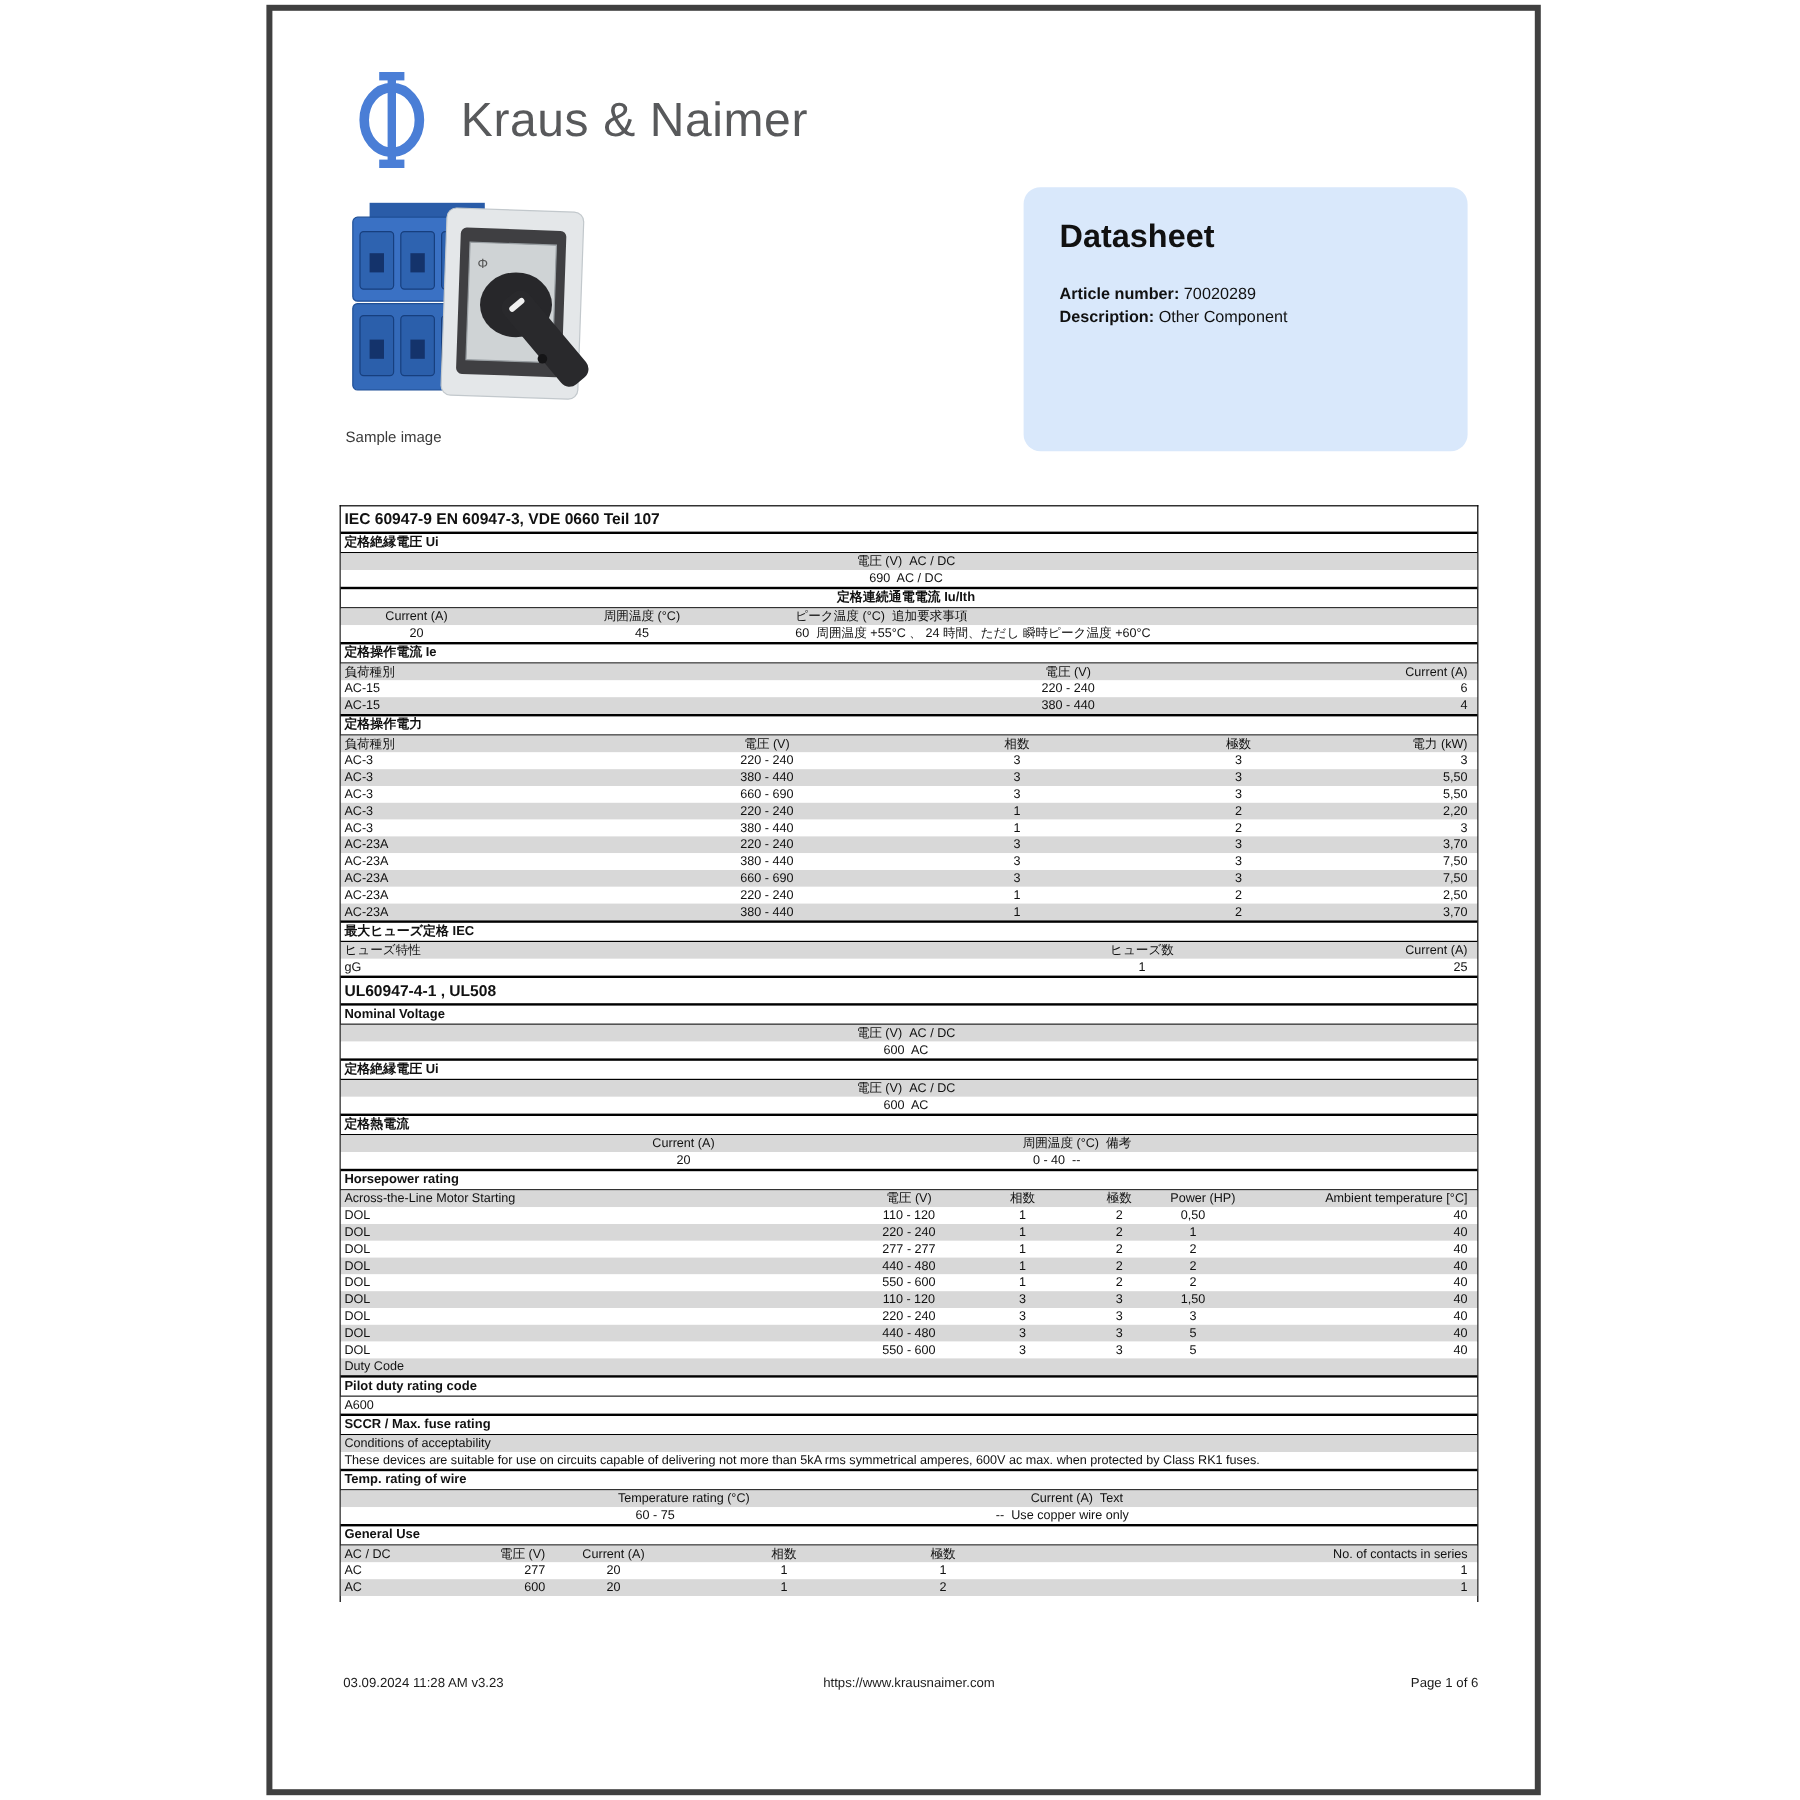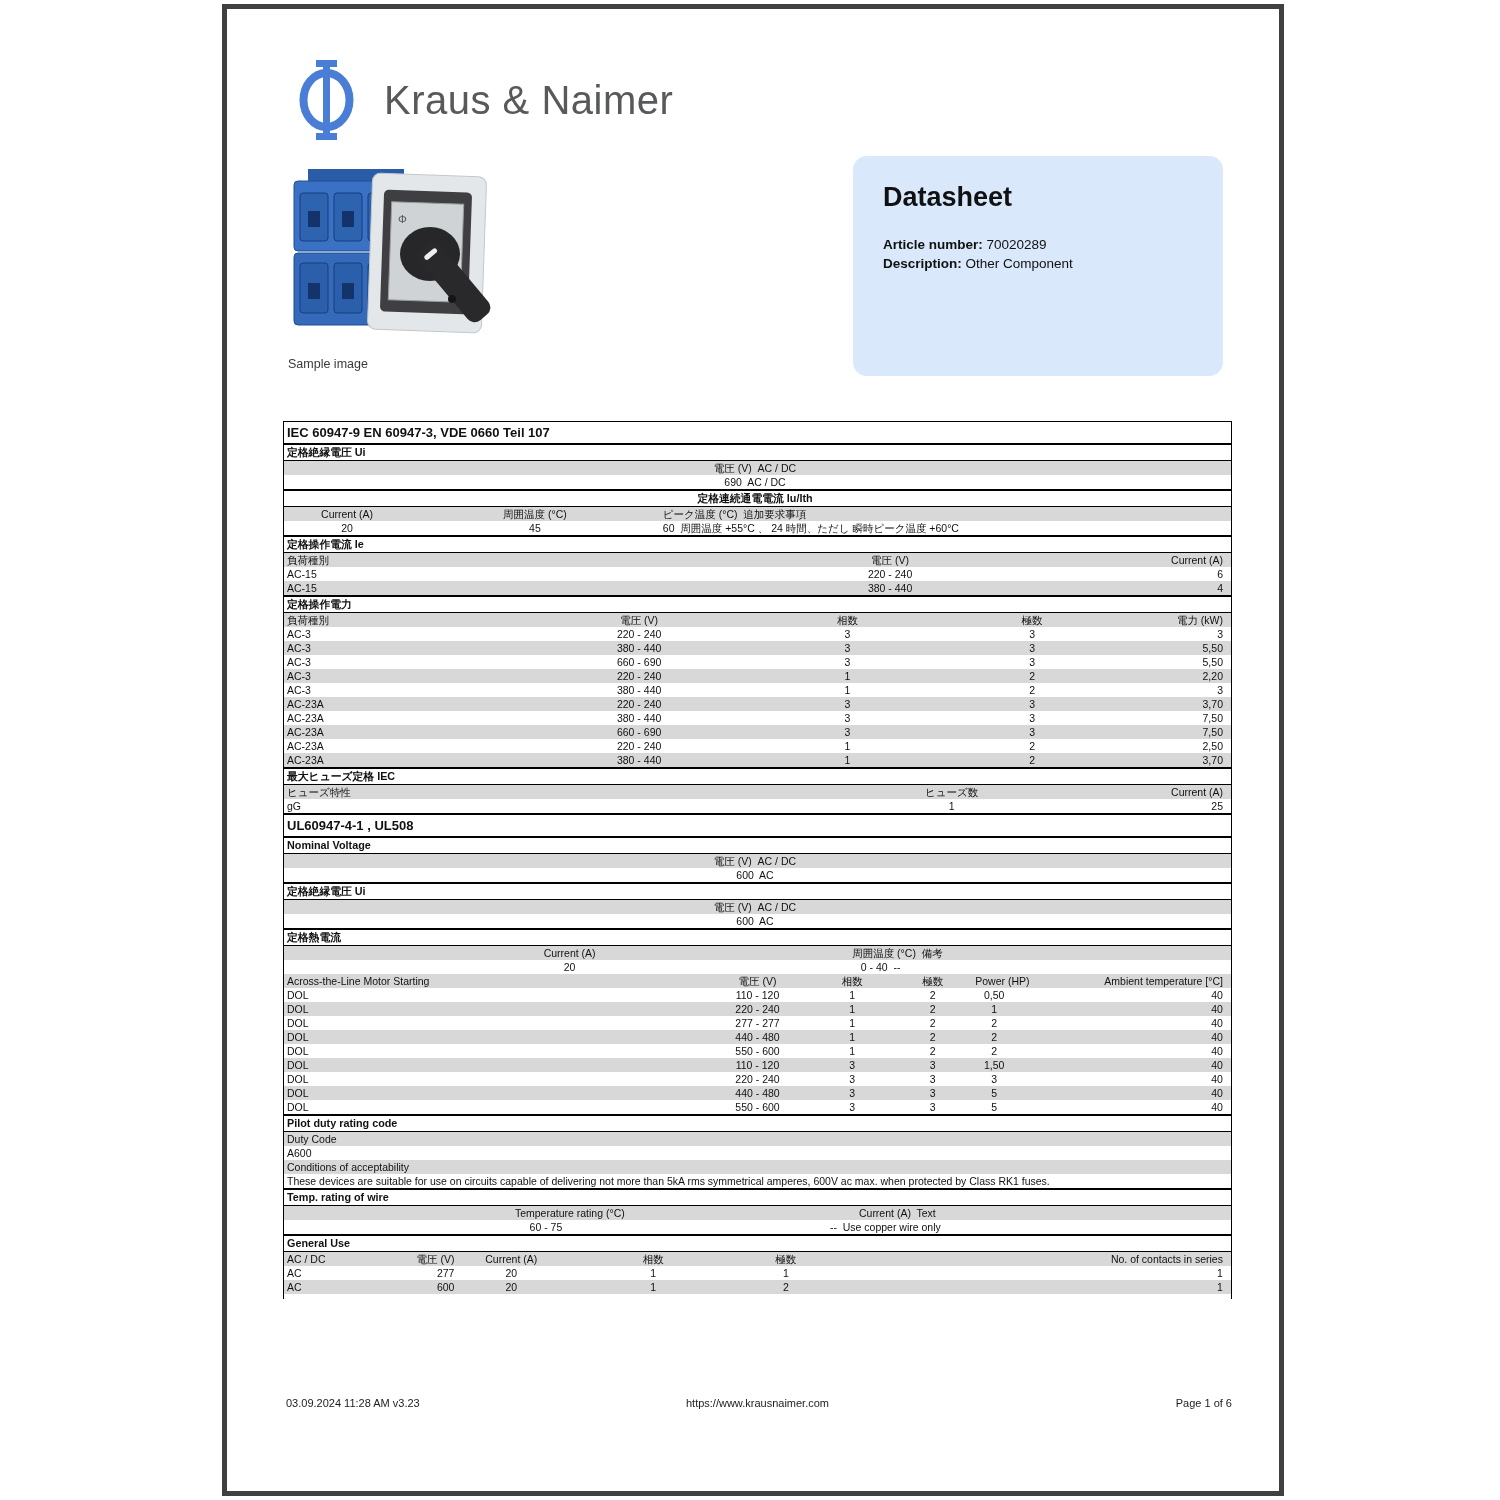--- a/index.html
+++ b/index.html
@@ -274,20 +274,23 @@
       <div class="trow h" style="grid-template-columns: 60% 6% 34%;">
         <div class="tcell" style="text-align: center;">Current (A)</div>
         <div class="tcell" style="text-align: center;">周囲温度 (°C)&nbsp; 備考</div>
         <div class="tcell" style="text-align: left;"></div>
       </div>
       <div class="trow d" style="grid-template-columns: 60% 6% 34%;">
         <div class="tcell" style="text-align: center;">20</div>
         <div class="tcell" style="text-align: center;">0 - 40&nbsp; --</div>
         <div class="tcell" style="text-align: left;"></div>
       </div>
+      <div class="trow sub" style="grid-template-columns: 100%;">
+        <div class="tcell" style="text-align: left;">Horsepower rating</div>
+      </div>
       <div class="trow h" style="grid-template-columns: 44% 12% 8% 9% 4% 23%;">
         <div class="tcell" style="text-align: left;">Across-the-Line Motor Starting</div>
         <div class="tcell" style="text-align: center;">電圧 (V)</div>
         <div class="tcell" style="text-align: center;">相数</div>
         <div class="tcell" style="text-align: center;">極数</div>
         <div class="tcell" style="text-align: center;">Power (HP)</div>
         <div class="tcell" style="text-align: right;">Ambient temperature [°C]</div>
       </div>
       <div class="trow d" style="grid-template-columns: 44% 12% 8% 9% 4% 23%;">
         <div class="tcell" style="text-align: left;">DOL</div>
@@ -354,28 +357,31 @@
         <div class="tcell" style="text-align: right;">40</div>
       </div>
       <div class="trow d" style="grid-template-columns: 44% 12% 8% 9% 4% 23%;">
         <div class="tcell" style="text-align: left;">DOL</div>
         <div class="tcell" style="text-align: center;">550 - 600</div>
         <div class="tcell" style="text-align: center;">3</div>
         <div class="tcell" style="text-align: center;">3</div>
         <div class="tcell" style="text-align: center;">5</div>
         <div class="tcell" style="text-align: right;">40</div>
       </div>
-      <div class="trow sub" style="grid-template-columns: 100%;">
-        <div class="tcell" style="text-align: left;">Pilot duty rating code</div>
-      </div>
       <div class="trow h" style="grid-template-columns: 100%;">
         <div class="tcell" style="text-align: left;">Duty Code</div>
       </div>
+      <div class="trow sub" style="grid-template-columns: 100%;">
+        <div class="tcell" style="text-align: left;">Pilot duty rating code</div>
+      </div>
       <div class="trow d" style="grid-template-columns: 100%;">
         <div class="tcell" style="text-align: left;">A600</div>
+      </div>
+      <div class="trow sub" style="grid-template-columns: 100%;">
+        <div class="tcell" style="text-align: left;">SCCR / Max. fuse rating</div>
       </div>
       <div class="trow h" style="grid-template-columns: 100%;">
         <div class="tcell" style="text-align: left;">Conditions of acceptability</div>
       </div>
       <div class="trow d" style="grid-template-columns: 100%;">
         <div class="tcell" style="text-align: left;">These devices are suitable for use on circuits capable of delivering not more than 5kA rms symmetrical amperes, 600V ac max. when protected by Class RK1 fuses.</div>
       </div>
       <div class="trow sub" style="grid-template-columns: 100%;">
         <div class="tcell" style="text-align: left;">Temp. rating of wire</div>
       </div>

